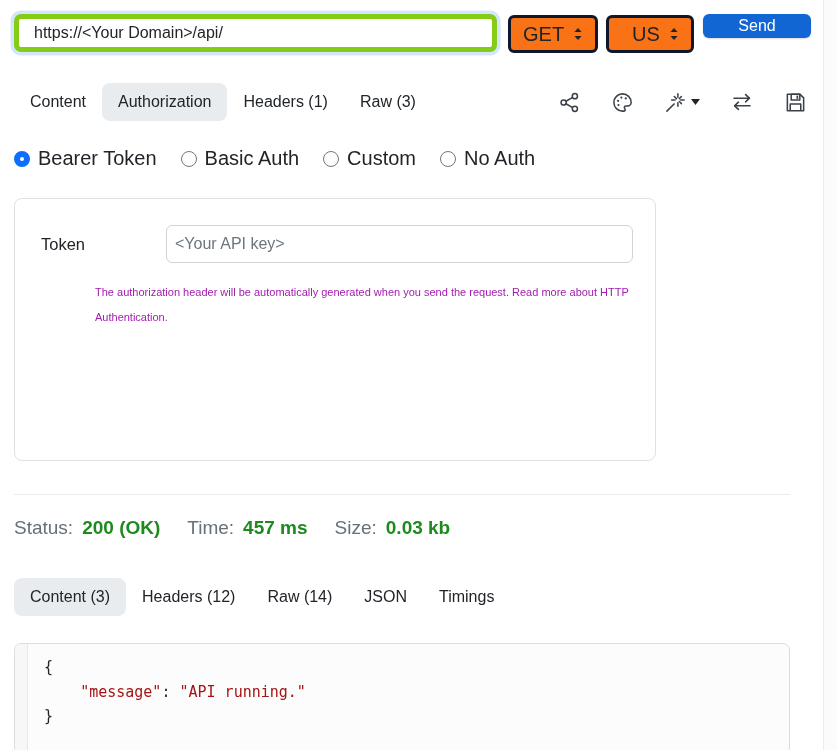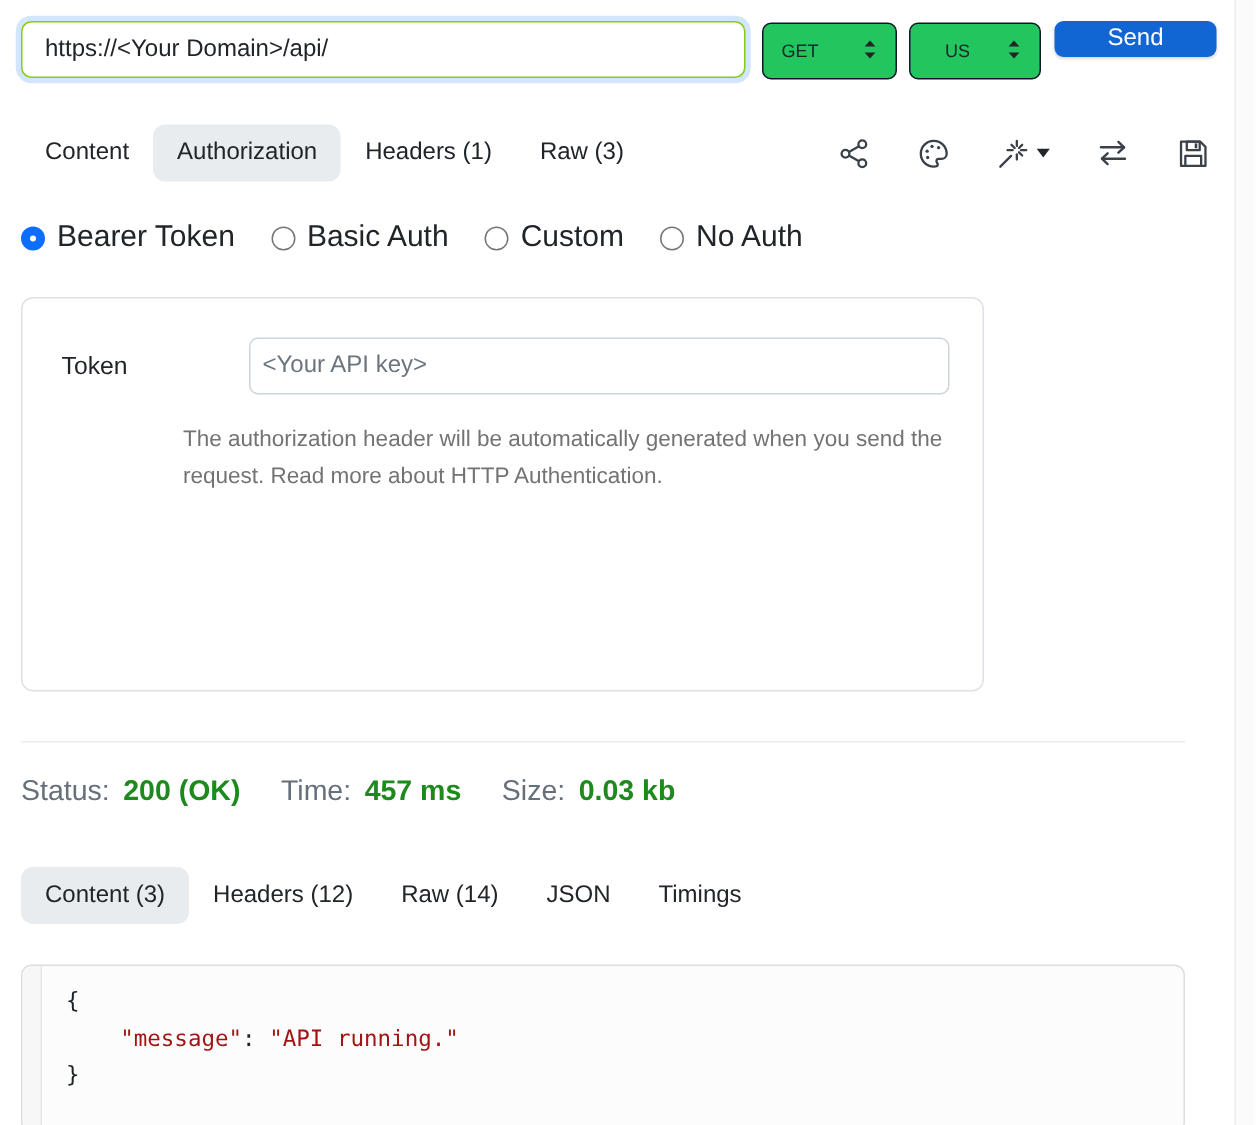--- a/index.html
+++ b/index.html
@@ -11,29 +11,29 @@
   .right-gutter {
     position: absolute; top: 0; right: 0; width: 14px; height: 750px;
     background: #fbfbfb; border-left: 1px solid #ededed;
   }
   .content { padding: 14px 0 0 14px; }
 
   
   .url-row { display: flex; align-items: flex-start; }
   .url-input {
     width: 483px; height: 38px; padding: 0 15px;
-    border: 1px solid #84cc16; border-radius: 7px; outline: none;
+    border: 5px solid #84cc16; border-radius: 7px; outline: none;
     box-shadow: 0 0 0 3.5px rgba(13,110,253,.18);
     font-size: 16px; color: #212529; font-family: "Liberation Sans", sans-serif;
   }
   .select {
     height: 38px; margin-left: 11px; padding: 0 12px;
-    border: 1px solid #0f172a; border-radius: 6px; background: #22c55e;
+    border: 3px solid #0f172a; border-radius: 6px; background: #f97316;
     display: flex; align-items: center; justify-content: space-between;
-    font-size: 12px; cursor: pointer;
+    font-size: 20px; cursor: pointer;
   }
   .select.method { width: 90px; margin-top: 1px; }
   .select.region { width: 88px; margin-left: 8px; margin-top: 1px; padding-left: 23px; }
   .send-btn {
     width: 108px; height: 24px; margin-left: 9px;
     background: #1166d4; color: #fff; border: none; border-radius: 6px;
     font-size: 16px; font-family: "Liberation Sans", sans-serif; cursor: pointer;
     box-shadow: 0 1px 2px rgba(0,0,0,.15);
   }
 
@@ -65,22 +65,22 @@
   }
   .token-row { display: flex; align-items: center; }
   .token-label { width: 125px; font-size: 16.5px; color: #212529; }
   .token-input {
     flex: 1; height: 38px; padding: 0 8px;
     border: 1px solid #ced4da; border-radius: 6px; outline: none;
     font-size: 16px; font-family: "Liberation Sans", sans-serif; color: #212529;
   }
   .token-input::placeholder { color: #6c757d; opacity: 1; }
   .help-text {
-    margin-left: 81px; margin-top: 17px; max-width: 600px;
-    font-size: 15px; line-height: 25px; color: #737373;
+    margin-left: 54px; margin-top: 17px; max-width: 600px;
+    font-size: 11px; line-height: 25px; color: #a21caf;
   }
 
   
   .divider { width: 776px; border: none; border-top: 1px solid #e9ecef; margin-top: 33px; }
 
   
   .status-row { margin-top: 22px; display: flex; align-items: baseline; gap: 27px; font-size: 19px; }
   .status-group { display: flex; align-items: baseline; gap: 9px; }
   .status-label { color: #66707a; font-weight: 500; }
   .status-value { color: #1e8a1e; font-weight: 600; }

